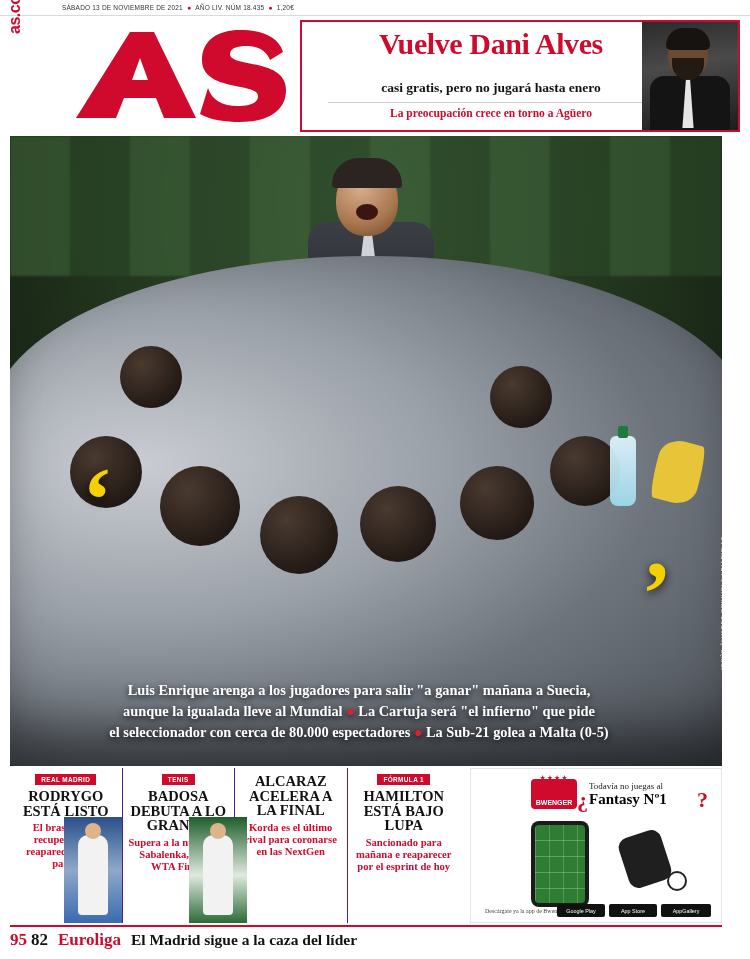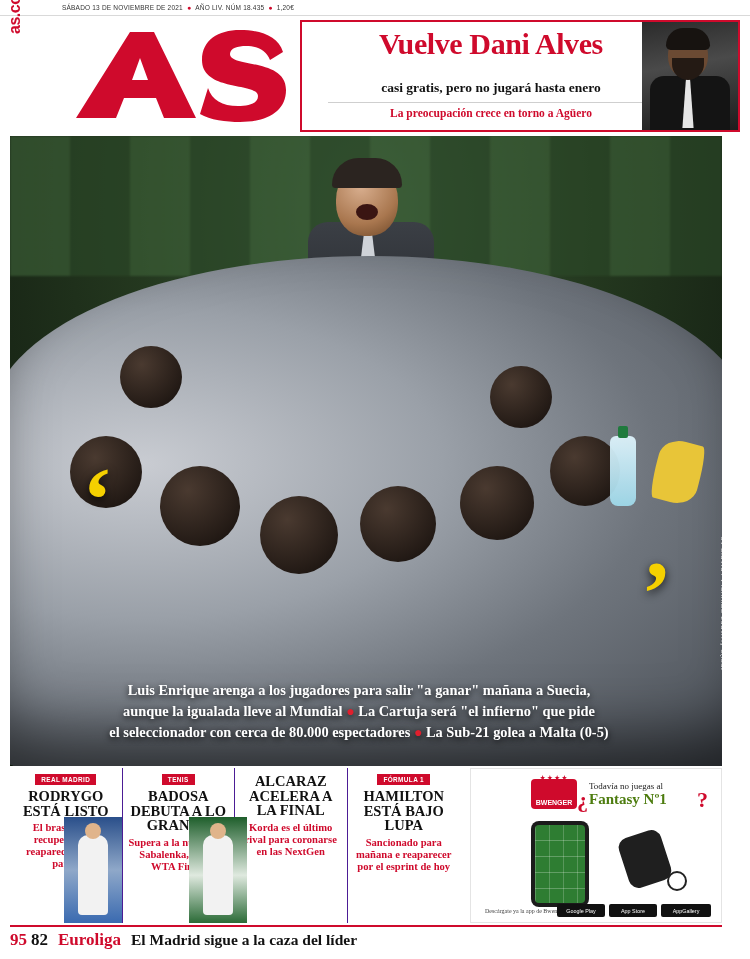--- a/index.html
+++ b/index.html
@@ -278,21 +278,21 @@
     text-align: center; color: #cf0a2c; font-size: 7px; letter-spacing: 1px;
   }
   .ad-line1 {
     position: absolute; left: 118px; top: 12px;
     font-family: "Liberation Serif", serif;
     font-size: 9px; color: #222;
   }
   .ad-line2 {
     position: absolute; left: 118px; top: 22px;
     font-family: "Liberation Serif", serif;
-    font-size: 15px; font-weight: bold; color: #4d7c0f;
+    font-size: 15px; font-weight: bold; color: #000000;
   }
   .ad-q1, .ad-q2 {
     position: absolute; color: #cf0a2c; font-weight: bold; font-size: 22px;
     font-family: "Liberation Serif", serif;
   }
   .ad-q1 { left: 106px; top: 18px; }
   .ad-q2 { left: 226px; top: 18px; }
   .ad-phone {
     position: absolute; left: 60px; top: 52px; width: 58px; height: 86px;
     background: #1b1b1b; border-radius: 8px; padding: 4px;

